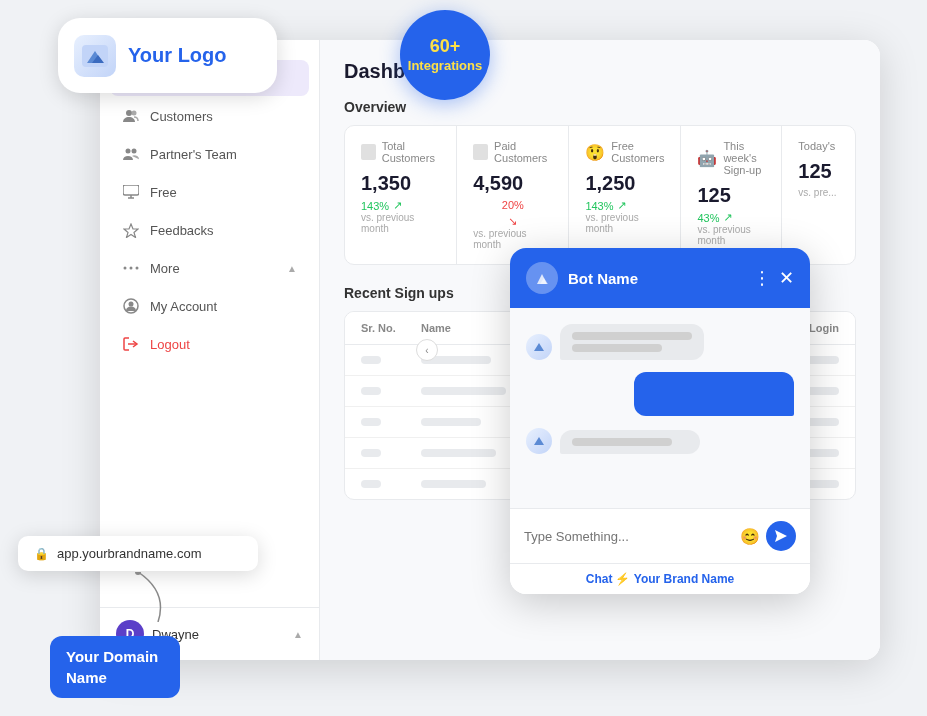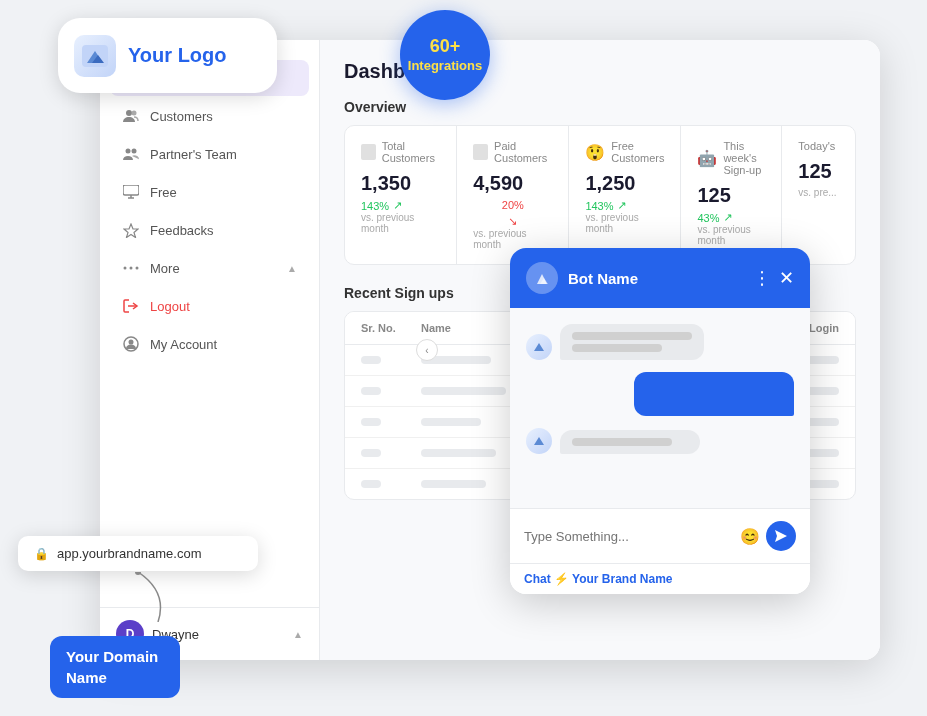--- a/index.html
+++ b/index.html
@@ -484,21 +484,21 @@
       justify-content: center;
       cursor: pointer;
     }
 
     .chat-branding {
       background: #fff;
       padding: 8px 14px;
       font-size: 12px;
       color: #2563eb;
       font-weight: 600;
-      text-align: left;
+      text-align: center;
       border-top: 1px solid #e8eaed;
     }
 
     .chat-branding .lightning {
       color: #f59e0b;
     }
 
     
     .sidebar-toggle {
       position: absolute;
@@ -613,38 +613,38 @@
             <circle cx="8" cy="3" r="1.5" fill="#888"></circle>
             <circle cx="14" cy="3" r="1.5" fill="#888"></circle>
           </svg>
         </div>
         <span>More</span>
         <span class="more-arrow">▲</span>
       </div>
 
       <div class="nav-item">
         <div class="nav-icon">
+          <svg width="16" height="16" viewBox="0 0 16 16">
+            <circle cx="8" cy="8" r="7" fill="none" stroke="#888" stroke-width="1.5"></circle>
+            <circle cx="8" cy="6" r="2.5" fill="#888"></circle>
+            <path d="M3 13c0-2.8 2.2-4.5 5-4.5s5 1.7 5 4.5" fill="#888"></path>
+          </svg>
+        </div>
+        <span>My Account</span>
+      </div>
+
+      <div class="nav-item">
+        <div class="nav-icon">
           <svg width="16" height="14" viewBox="0 0 16 14">
             <path d="M6 1H2a1 1 0 0 0-1 1v10a1 1 0 0 0 1 1h4" fill="none" stroke="#e44" stroke-width="1.5"></path>
             <path d="M10 10l4-3-4-3" fill="none" stroke="#e44" stroke-width="1.5"></path>
             <line x1="14" y1="7" x2="5" y2="7" stroke="#e44" stroke-width="1.5"></line>
           </svg>
         </div>
         <span style="color:#e44;">Logout</span>
-      </div>
-
-      <div class="nav-item">
-        <div class="nav-icon">
-          <svg width="16" height="16" viewBox="0 0 16 16">
-            <circle cx="8" cy="8" r="7" fill="none" stroke="#888" stroke-width="1.5"></circle>
-            <circle cx="8" cy="6" r="2.5" fill="#888"></circle>
-            <path d="M3 13c0-2.8 2.2-4.5 5-4.5s5 1.7 5 4.5" fill="#888"></path>
-          </svg>
-        </div>
-        <span>My Account</span>
       </div>
 
     </div>
 
     <div class="sidebar-footer">
       <div class="footer-user">
         <div class="user-avatar">
           <span>D</span>
         </div>
         <span class="user-name">Dwayne</span>

